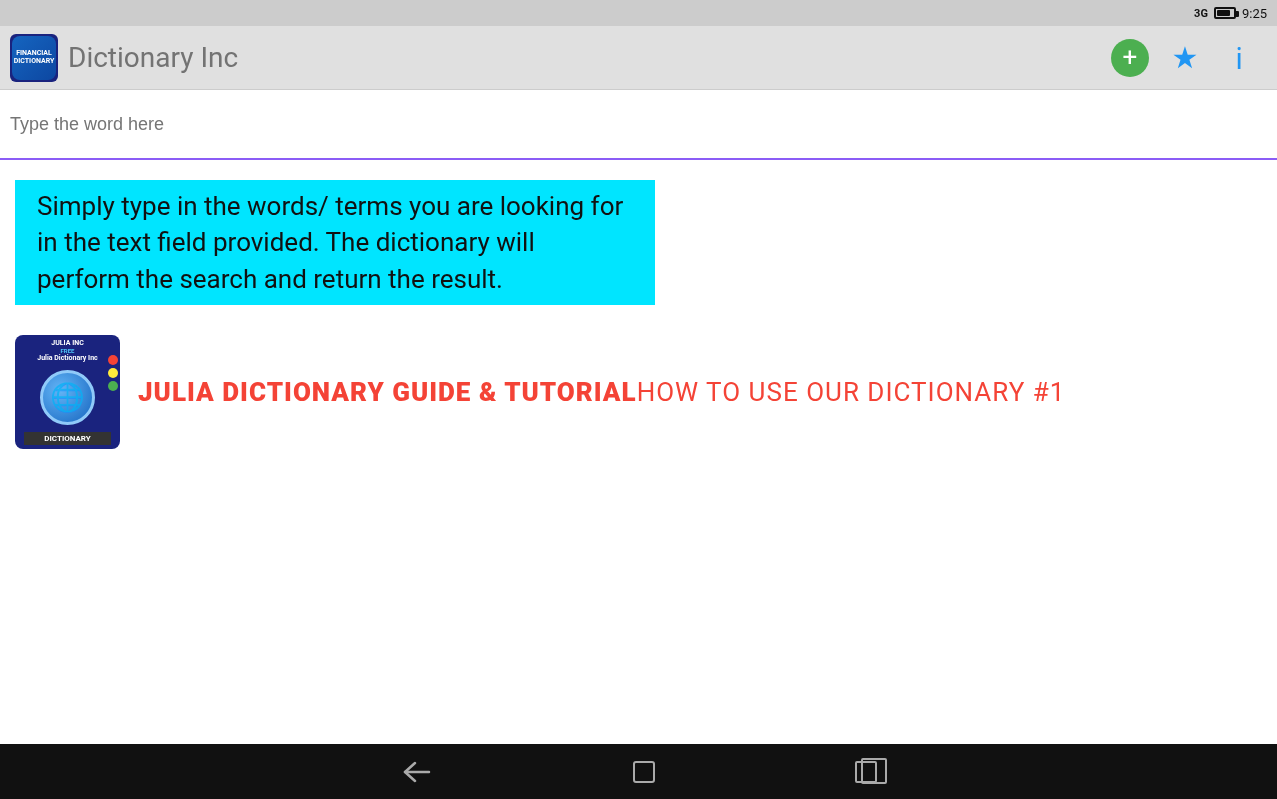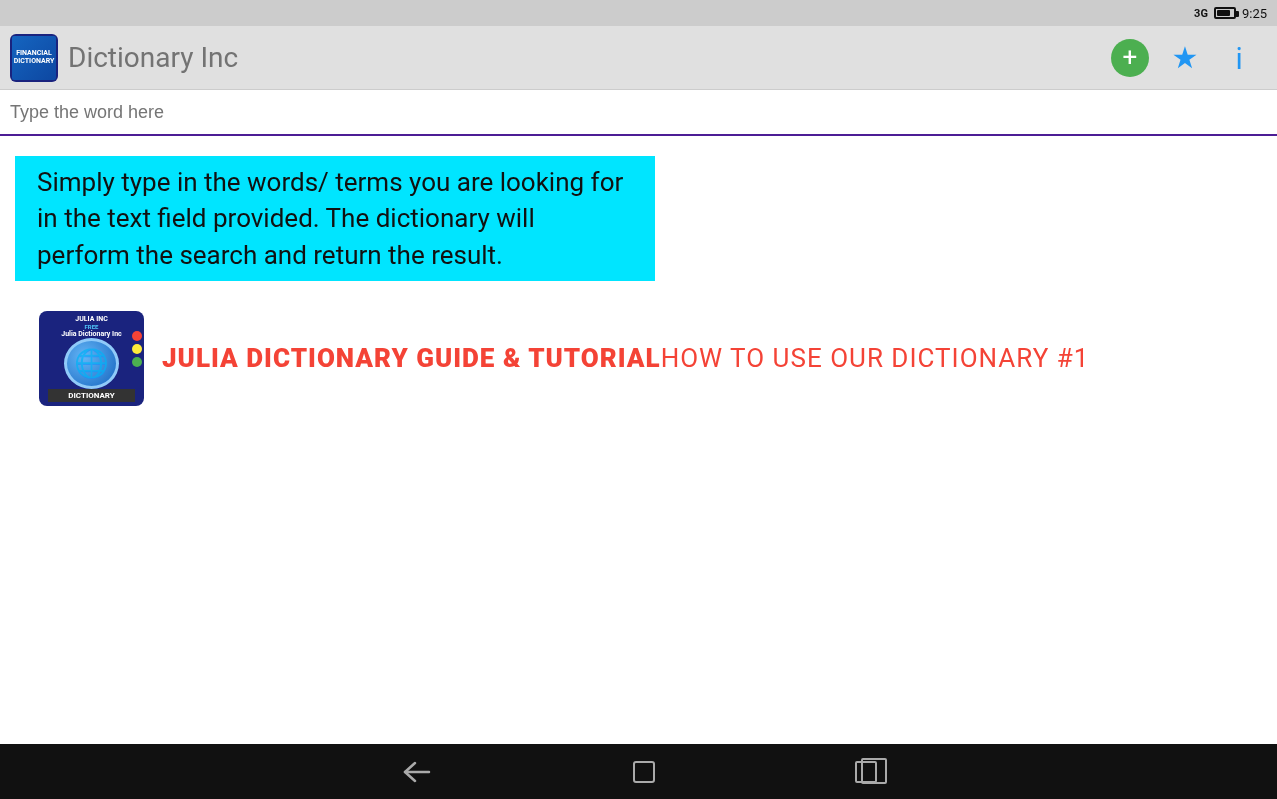--- a/index.html
+++ b/index.html
@@ -80,21 +80,21 @@
       display: flex;
       align-items: center;
       justify-content: center;
       overflow: hidden;
       flex-shrink: 0;
     }
     .app-icon-inner {
       width: 44px;
       height: 44px;
       background: linear-gradient(135deg, #1565c0, #0d47a1);
-      border-radius: 2px;
+      border-radius: 8px;
       display: flex;
       flex-direction: column;
       align-items: center;
       justify-content: center;
     }
     .app-icon-text {
       font-size: 7px;
       color: #fff;
       font-weight: bold;
       text-align: center;
@@ -149,22 +149,22 @@
       cursor: pointer;
     }
     .toolbar-btn-info span {
       font-size: 30px;
       color: #2196f3;
     }
 
     
     .search-bar {
       width: 100%;
-      padding: 0 10px;
-      border-bottom: 2px solid #4c1d95;
+      padding: 12px 10px;
+      border-bottom: 2px solid #8b5cf6;
       background: #fff;
     }
     .search-input {
       width: 100%;
       height: 44px;
       border: none;
       outline: none;
       font-size: 18px;
       color: #555;
       background: transparent;
@@ -193,32 +193,31 @@
     
     .tutorial-card {
       display: flex;
       align-items: center;
       gap: 18px;
       cursor: pointer;
       margin-top: 10px;
     }
     .tutorial-thumb {
       width: 105px;
-      height: 95px;
+      height: 114px;
       border-radius: 8px;
       background: #1a237e;
       overflow: hidden;
       flex-shrink: 0;
       position: relative;
       display: flex;
       flex-direction: column;
       align-items: center;
       justify-content: space-between;
       padding: 4px 9px;
-      margin-left: 24px;
     }
     .tutorial-thumb-top {
       font-size: 7px;
       color: #fff;
       font-weight: bold;
       text-align: center;
       width: 100%;
     }
     .tutorial-thumb-globe {
       width: 55px;

